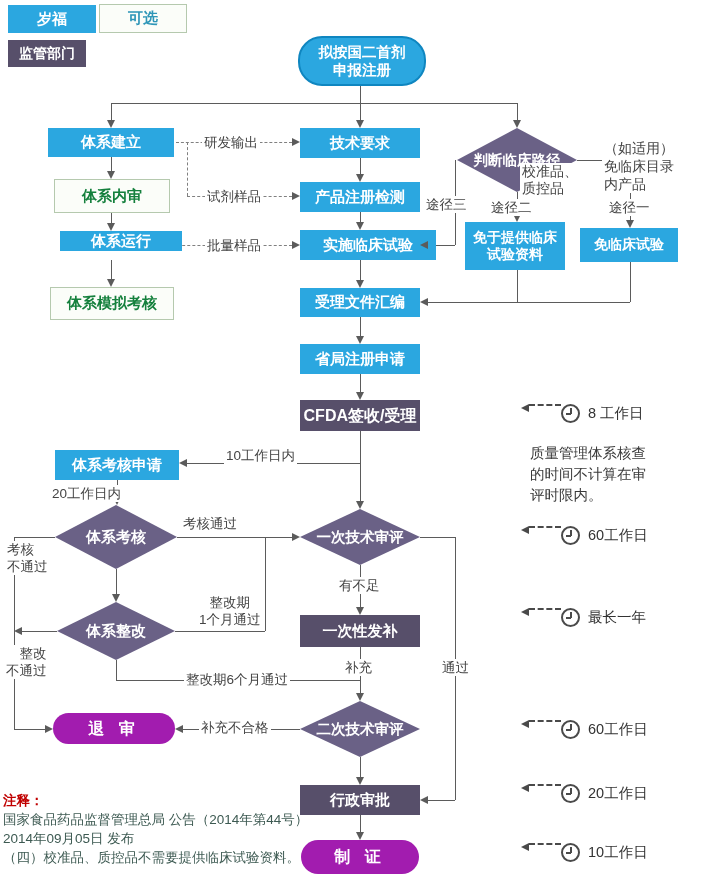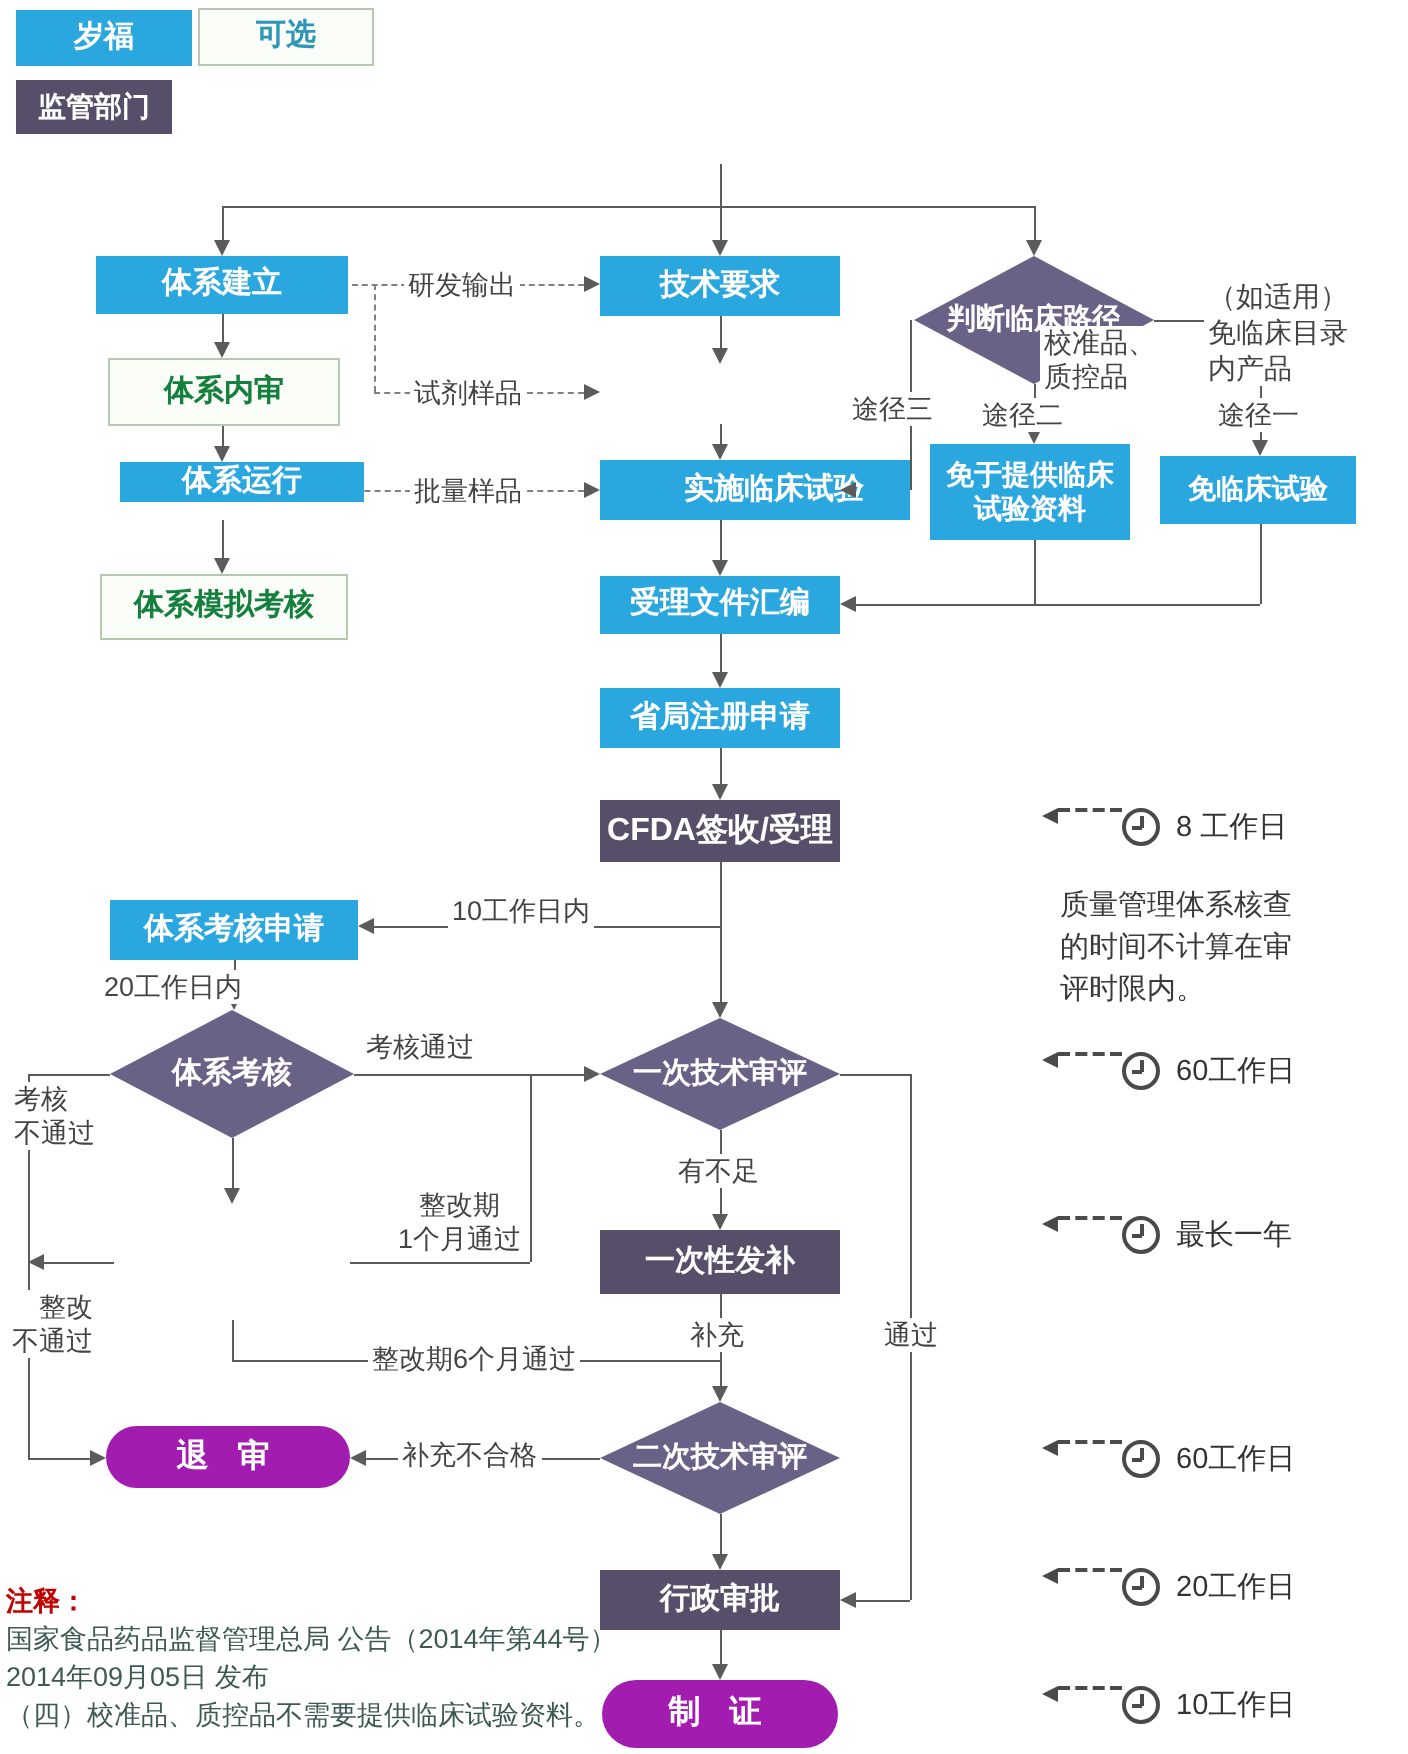--- a/index.html
+++ b/index.html
@@ -36,39 +36,43 @@
 </style>
 </head>
 <body>
 
 <div id="canvas">
 
   <div class="box blue" style="left:8px;top:5px;width:88px;height:28px;font-size:15px;">岁福</div>
   <div class="box opt" style="left:99px;top:4px;width:86px;height:27px;font-size:15px;color:#2E96B8;">可选</div>
   <div class="box prect" style="left:8px;top:40px;width:78px;height:27px;font-size:14px;">监管部门</div>
 
+  <div class="box startpill" style="left:298px;top:36px;width:124px;height:46px;">拟按国二首剂
+申报注册</div>
   <div class="box blue" style="left:48px;top:128px;width:126px;height:29px;">体系建立</div>
   <div class="box opt" style="left:54px;top:179px;width:114px;height:32px;">体系内审</div>
   <div class="box blue" style="left:60px;top:231px;width:122px;height:20px;">体系运行</div>
   <div class="box opt" style="left:50px;top:287px;width:122px;height:31px;">体系模拟考核</div>
 
   <div class="box blue" style="left:300px;top:128px;width:120px;height:30px;">技术要求</div>
-  <div class="box blue" style="left:300px;top:230px;width:136px;height:30px;padding-left:19px;">实施临床试验</div>
+  <div class="box blue" style="left:300px;top:182px;width:120px;height:30px;">产品注册检测</div>
+  <div class="box blue" style="left:300px;top:230px;width:136px;height:30px;">实施临床试验</div>
   <div class="box blue" style="left:300px;top:288px;width:120px;height:29px;">受理文件汇编</div>
   <div class="box blue" style="left:300px;top:344px;width:120px;height:30px;">省局注册申请</div>
   <div class="box prect" style="left:300px;top:400px;width:120px;height:31px;font-size:16px;">CFDA签收/受理</div>
 
   <div class="box diamond" style="left:457px;top:128px;width:120px;height:64px;">判断临床路径</div>
   <div class="box blue" style="left:465px;top:222px;width:100px;height:48px;font-size:14px;">免于提供临床
 试验资料</div>
   <div class="box blue" style="left:580px;top:228px;width:98px;height:34px;font-size:14px;">免临床试验</div>
 
   <div class="box blue" style="left:55px;top:450px;width:124px;height:30px;">体系考核申请</div>
   <div class="box diamond" style="left:55px;top:505px;width:122px;height:64px;font-size:15px;">体系考核</div>
   <div class="box diamond" style="left:300px;top:509px;width:120px;height:56px;">一次技术审评</div>
+  <div class="box diamond" style="left:57px;top:602px;width:118px;height:58px;font-size:15px;">体系整改</div>
   <div class="box prect" style="left:300px;top:615px;width:120px;height:32px;">一次性发补</div>
   <div class="box pill" style="left:53px;top:713px;width:122px;height:31px;">退 审</div>
   <div class="box diamond" style="left:300px;top:701px;width:120px;height:56px;">二次技术审评</div>
   <div class="box prect" style="left:300px;top:785px;width:120px;height:30px;">行政审批</div>
   <div class="box pill" style="left:301px;top:840px;width:118px;height:34px;">制 证</div>
 
   <div class="v" style="left:360px;top:82px;height:21px;"></div>
   <div class="h" style="left:111px;top:103px;width:406px;"></div>
   <div class="v" style="left:111px;top:103px;height:17px;"></div>
   <div class="a d" style="left:107px;top:120px;"></div>

